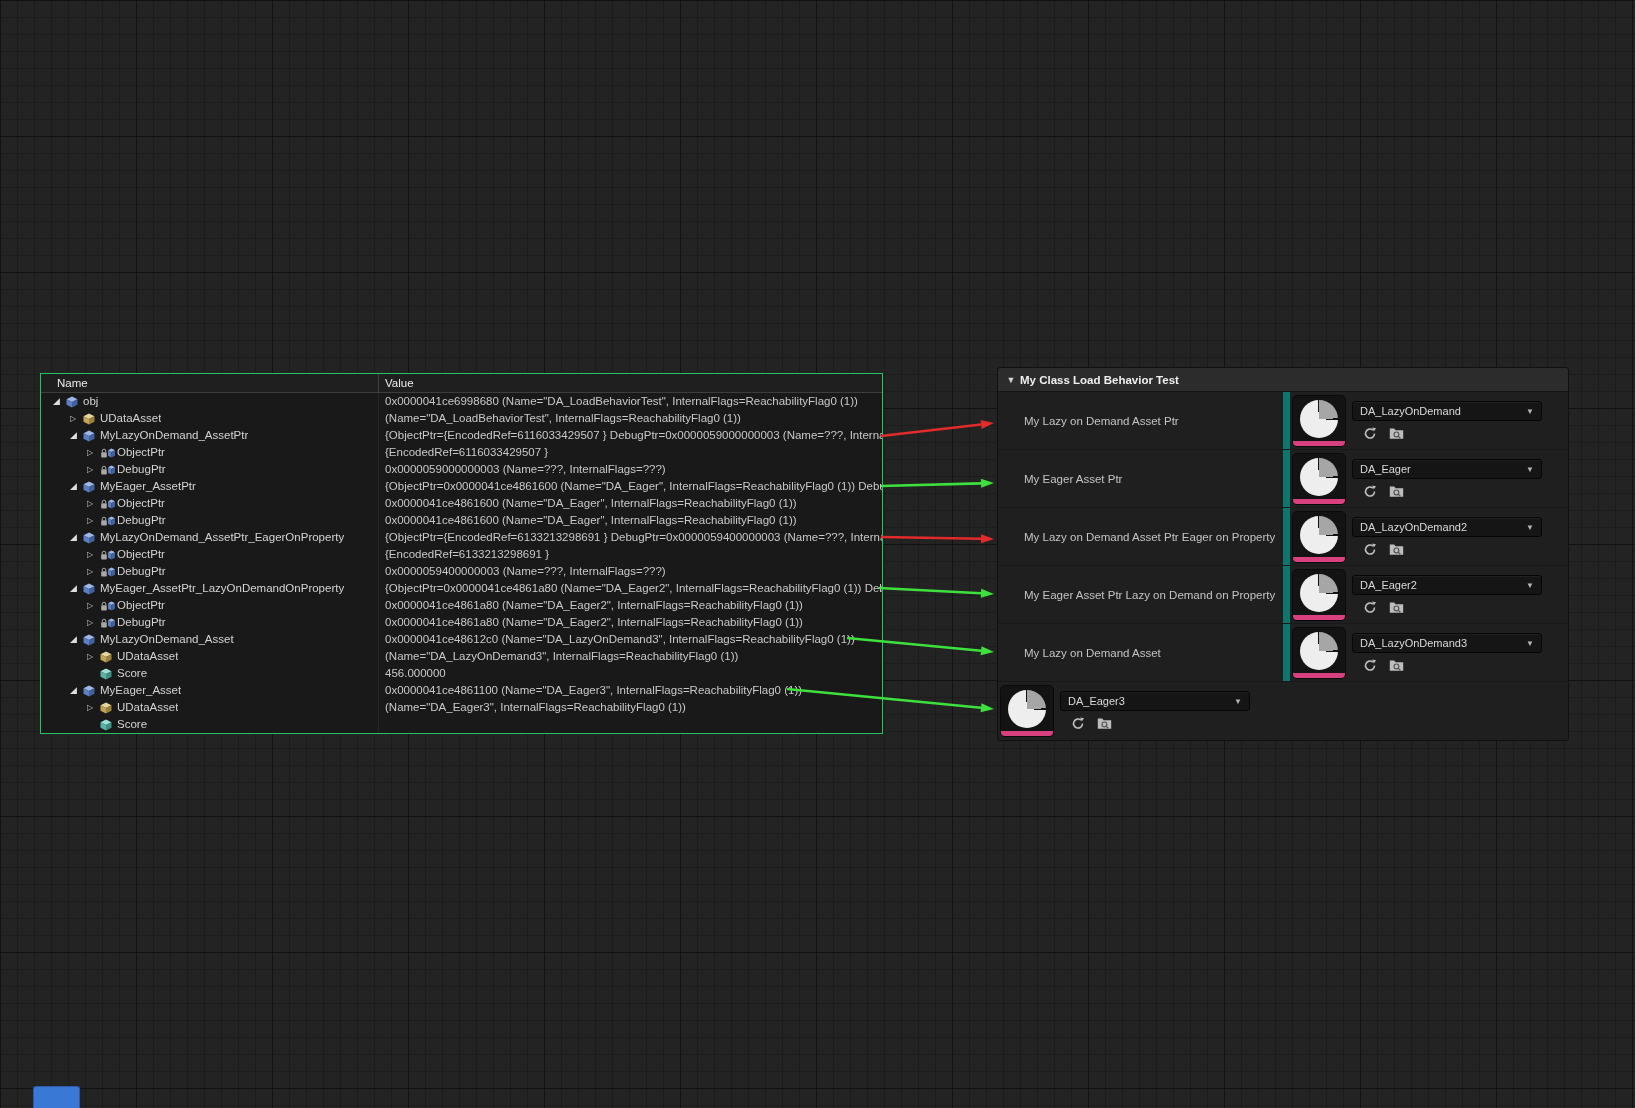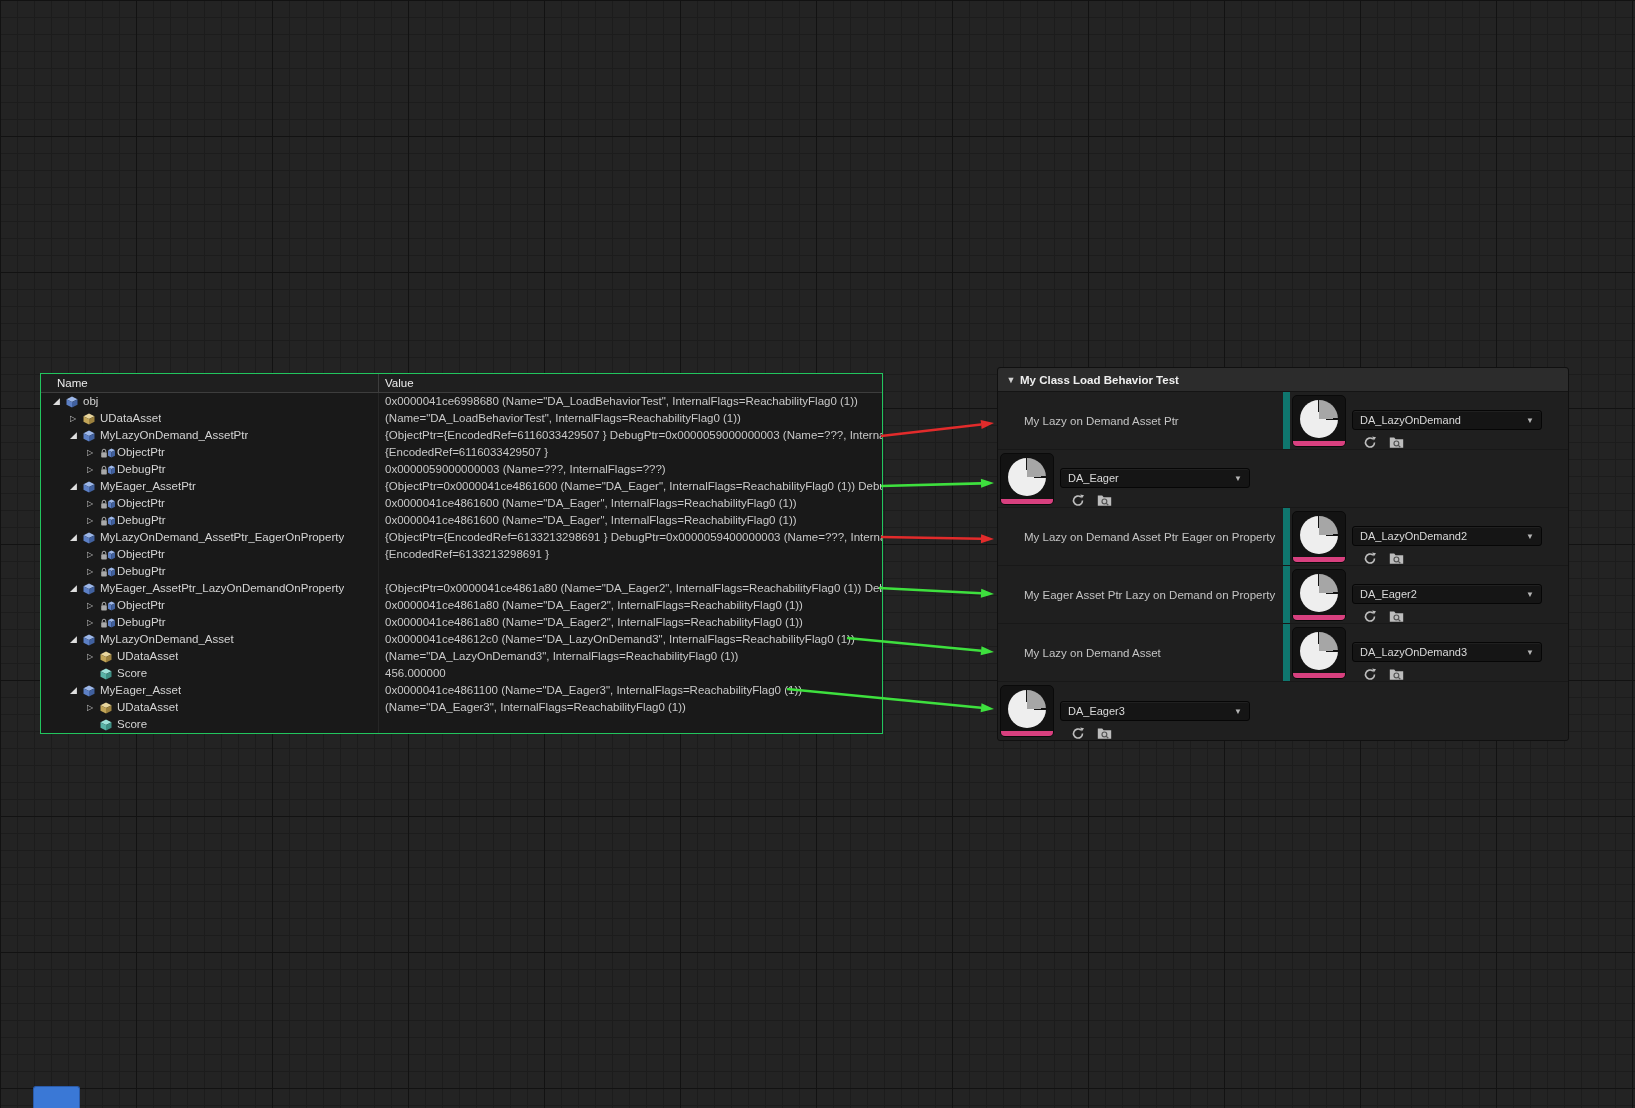--- a/index.html
+++ b/index.html
@@ -46,21 +46,21 @@
   .drow{display:flex;height:58px;border-bottom:1px solid #181818;background:#1f1f1f;}
   .drow:last-child{border-bottom:none;border-radius:0 0 3px 3px;}
   .dlabel{flex:0 0 292px;display:flex;align-items:center;padding-left:26px;
     border-right:7px solid #0f766e;color:#c4c4c4;white-space:nowrap;overflow:hidden;}
   .dvalue{flex:1;display:flex;padding:3px 0 0 2px;}
   .thumb{flex:0 0 54px;width:54px;height:52px;background:#131313;border:1px solid #0a0a0a;
     border-radius:5px;position:relative;overflow:hidden;}
   .thumb .pie{position:absolute;left:7px;top:4px;width:38px;height:38px;border-radius:50%;
     background:conic-gradient(#a6a6a6 0deg 88deg,#131313 88deg 94deg,#eeeeee 94deg 356deg,#131313 356deg 360deg);}
   .thumb .strip{position:absolute;left:0;bottom:0;width:100%;height:5px;background:#d8407f;}
-  .controls{margin-left:6px;display:flex;flex-direction:column;justify-content:flex-end;}
+  .controls{margin-left:6px;display:flex;flex-direction:column;}
   .combo{width:190px;height:20px;margin-top:6px;background:#151515;border:1px solid #060606;
     border-radius:3px;display:flex;align-items:center;padding:0 7px;color:#dadada;font-size:11px;
     box-shadow:inset 0 1px 0 rgba(255,255,255,.05);}
   .combo .ctext{flex:1;overflow:hidden;white-space:nowrap;}
   .combo .chev{font-size:8px;color:#b5b5b5;margin-left:4px;}
   .miniicons{display:flex;gap:10px;margin:5px 0 0 10px;}
   .miniicon{width:16px;height:14px;display:flex;align-items:center;justify-content:center;}
 
   
   .arrows{position:absolute;left:0;top:0;pointer-events:none;}
@@ -237,20 +237,21 @@
           <svg width="16" height="12" viewBox="0 0 16 12">
             <path d="M2.2 5.2 V4 a1.8 1.8 0 0 1 3.6 0 V5.2" fill="none" stroke="#aaaaaa" stroke-width="1"></path>
             <rect x="1.2" y="5.2" width="5.6" height="5.3" rx="0.8" fill="#a8a8a8"></rect>
             <polygon points="11.5,1.5 15,3.2 11.5,4.9 8,3.2" fill="#9db7e8"></polygon>
             <polygon points="8,3.2 11.5,4.9 11.5,10.5 8,8.8" fill="#5c7fc4"></polygon>
             <polygon points="15,3.2 11.5,4.9 11.5,10.5 15,8.8" fill="#41619f"></polygon>
           </svg>
         </span>
         <span class="nm">DebugPtr</span>
       </div>
+    <div class="tval">0x0000059400000003 (Name=???, InternalFlags=???)</div>
   </div>
   <div class="trow">
     <div class="tname ind1">
         <span class="exp open">◢</span>
         <span class="icon cube-blue">
           <svg width="12" height="12" viewBox="0 0 12 12">
             <polygon class="t" points="6,0.5 11.5,3.2 6,5.9 0.5,3.2"></polygon>
             <polygon class="l" points="0.5,3.2 6,5.9 6,11.5 0.5,8.8"></polygon>
             <polygon class="r" points="11.5,3.2 6,5.9 6,11.5 11.5,8.8"></polygon>
           </svg>
@@ -407,20 +408,21 @@
                 <circle cx="7.4" cy="7.4" r="2.4" fill="none" stroke="#555555" stroke-width="1.2"></circle>
                 <line x1="9.1" y1="9.1" x2="11.3" y2="11.3" stroke="#555555" stroke-width="1.3"></line>
               </svg>
             </span>
         </div>
       </div>
     </div>
   </div>
 
   <div class="drow">
+    <div class="dlabel">My Eager Asset Ptr</div>
     <div class="dvalue">
       <div class="thumb">
           <div class="pie"></div>
           <div class="strip"></div>
         </div>
       <div class="controls">
         <div class="combo">
             <span class="ctext">DA_Eager</span>
             <span class="chev">▼</span>
           </div>

